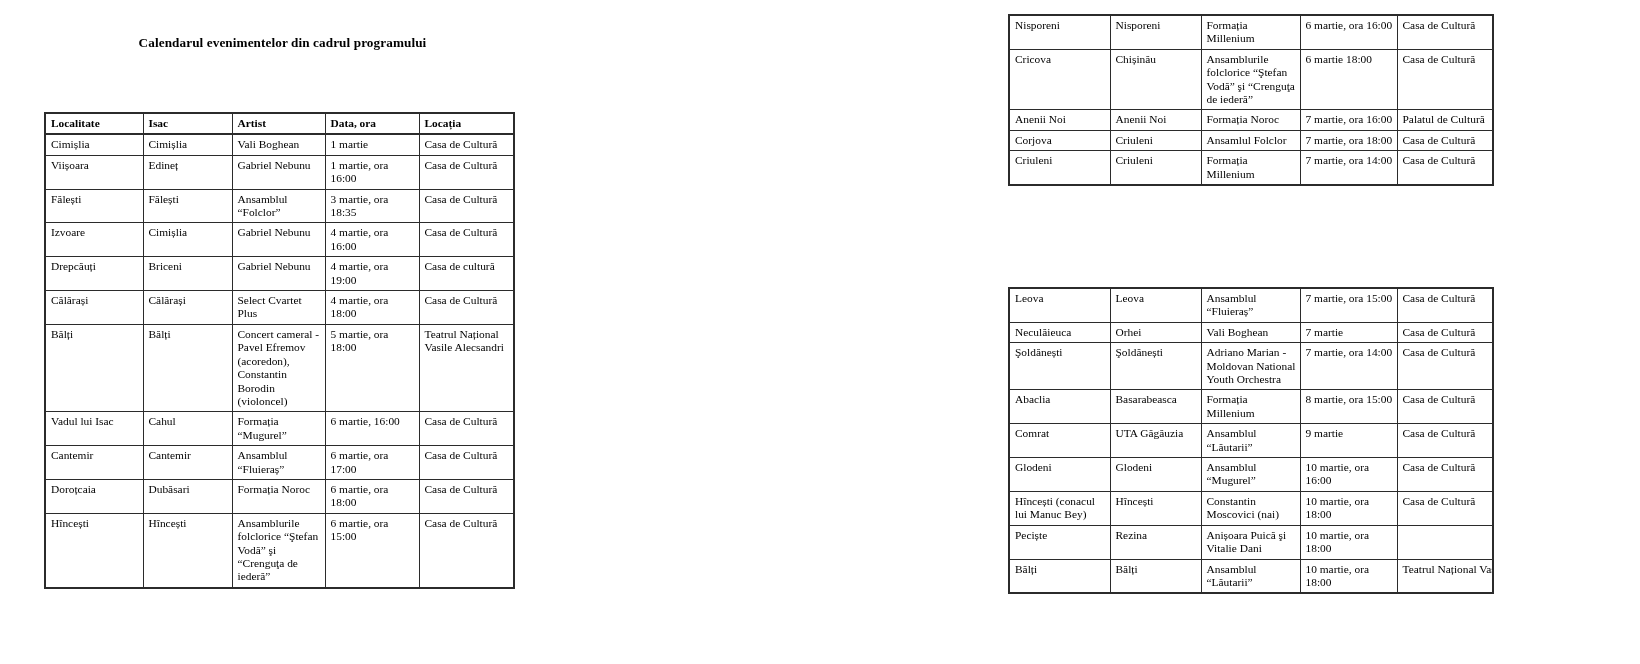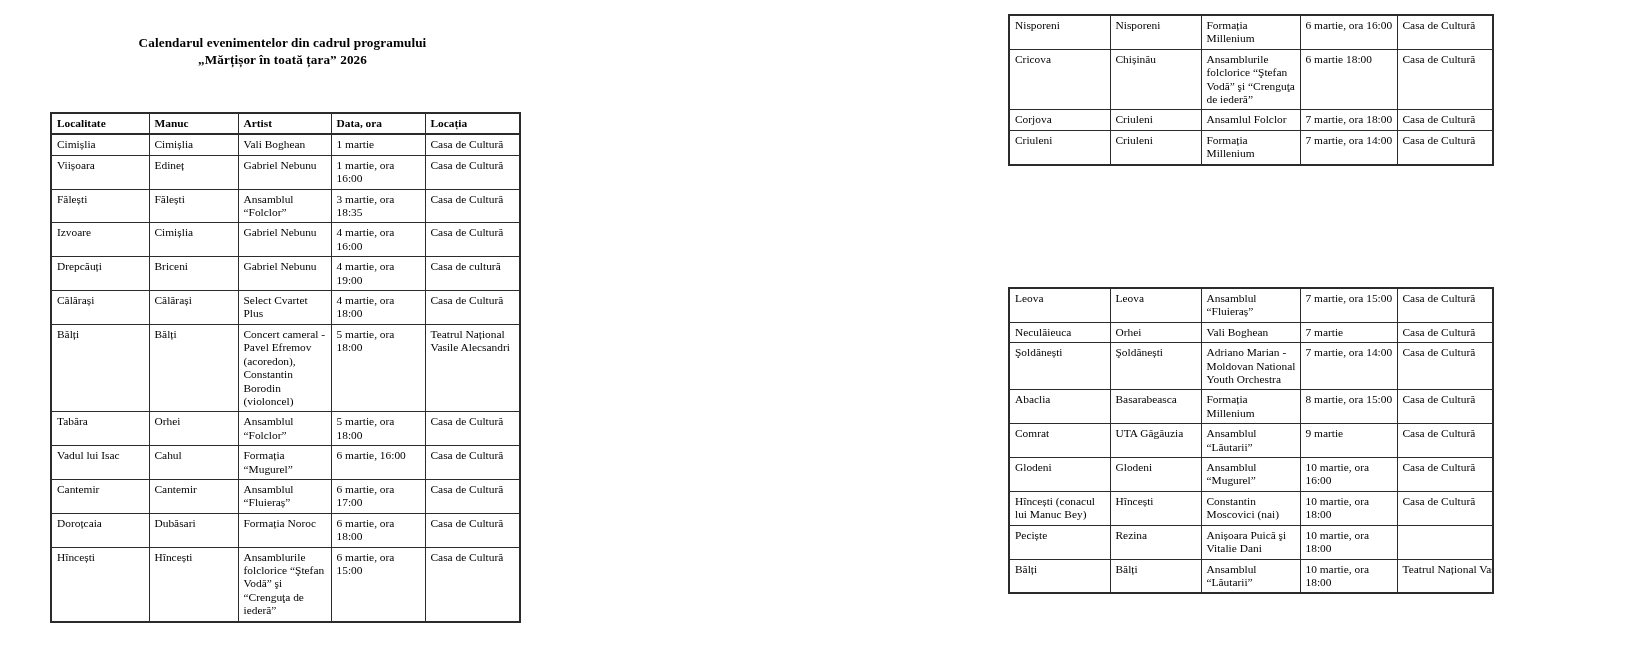--- a/index.html
+++ b/index.html
@@ -64,21 +64,21 @@
   
   table.evt {
     outline: 0;
   }
   table.evt tr:first-child td, table.evt tr:first-child th { border-top-width: 2px; }
   table.evt tr:last-child td { border-bottom-width: 2px; }
   table.evt td:first-child, table.evt th:first-child { border-left-width: 2px; }
   table.evt td:last-child, table.evt th:last-child { border-right-width: 2px; }
 
   
-  #table-left   { left: 19px;  top: 112px; width: 469px; }
+  #table-left   { left: 13px;  top: 112px; width: 469px; }
   #table-mid-1  { left: 508px; top: 14px;  width: 484px; }
   #table-mid-2  { left: 508px; top: 287px; width: 484px; }
 
   
   .cw-a col.c1 { width: 98px; }
   .cw-a col.c2 { width: 89px; }
   .cw-a col.c3 { width: 93px; }
   .cw-a col.c4 { width: 94px; }
   .cw-a col.c5 { width: 95px; }
 
@@ -93,35 +93,34 @@
     white-space: nowrap;
   }
 </style>
 </head>
 <body>
 
 <div class="col" id="col-left">
 
   <div class="doc-title">
     <span class="line">Calendarul evenimentelor din cadrul programului</span>
-    <span class="line">„Mărțișor în toată țara” 2026</span>
   </div>
 
   <table class="evt cw-a" id="table-left">
     <colgroup>
         <col class="c1">
         <col class="c2">
         <col class="c3">
         <col class="c4">
         <col class="c5">
       </colgroup>
     <thead>
       <tr>
         <th>Localitate</th>
-        <th>Manuc</th>
+        <th>Isac</th>
         <th>Artist</th>
         <th>Data, ora</th>
         <th>Locația</th>
       </tr>
     </thead>
     <tbody>
         <tr>
           <td>Cimișlia</td>
           <td>Cimișlia</td>
           <td>Vali Boghean</td>
@@ -162,27 +161,20 @@
           <td>Select Cvartet Plus</td>
           <td>4 martie, ora 18:00</td>
           <td>Casa de Cultură</td>
         </tr>
         <tr>
           <td>Bălți</td>
           <td>Bălți</td>
           <td>Concert cameral - Pavel Efremov (acoredon), Constantin Borodin (violoncel)</td>
           <td>5 martie, ora 18:00</td>
           <td>Teatrul Național Vasile Alecsandri</td>
-        </tr>
-        <tr>
-          <td>Tabăra</td>
-          <td>Orhei</td>
-          <td>Ansamblul “Folclor”</td>
-          <td>5 martie, ora 18:00</td>
-          <td>Casa de Cultură</td>
         </tr>
         <tr>
           <td>Vadul lui Isac</td>
           <td>Cahul</td>
           <td>Formația “Mugurel”</td>
           <td>6 martie, 16:00</td>
           <td>Casa de Cultură</td>
         </tr>
         <tr>
           <td>Cantemir</td>
@@ -227,20 +219,27 @@
           <td>Casa de Cultură</td>
         </tr>
         <tr>
           <td>Cricova</td>
           <td>Chișinău</td>
           <td>Ansamblurile folclorice “Ştefan Vodă” şi “Crenguţa de iederă”</td>
           <td>6 martie 18:00</td>
           <td>Casa de Cultură</td>
         </tr>
         <tr>
+          <td>Anenii Noi</td>
+          <td>Anenii Noi</td>
+          <td>Formația Noroc</td>
+          <td>7 martie, ora 16:00</td>
+          <td>Palatul de Cultură</td>
+        </tr>
+        <tr>
           <td>Corjova</td>
           <td>Criuleni</td>
           <td>Ansamlul Folclor</td>
           <td>7 martie, ora 18:00</td>
           <td>Casa de Cultură</td>
         </tr>
         <tr>
           <td>Criuleni</td>
           <td>Criuleni</td>
           <td>Formația Millenium</td>

